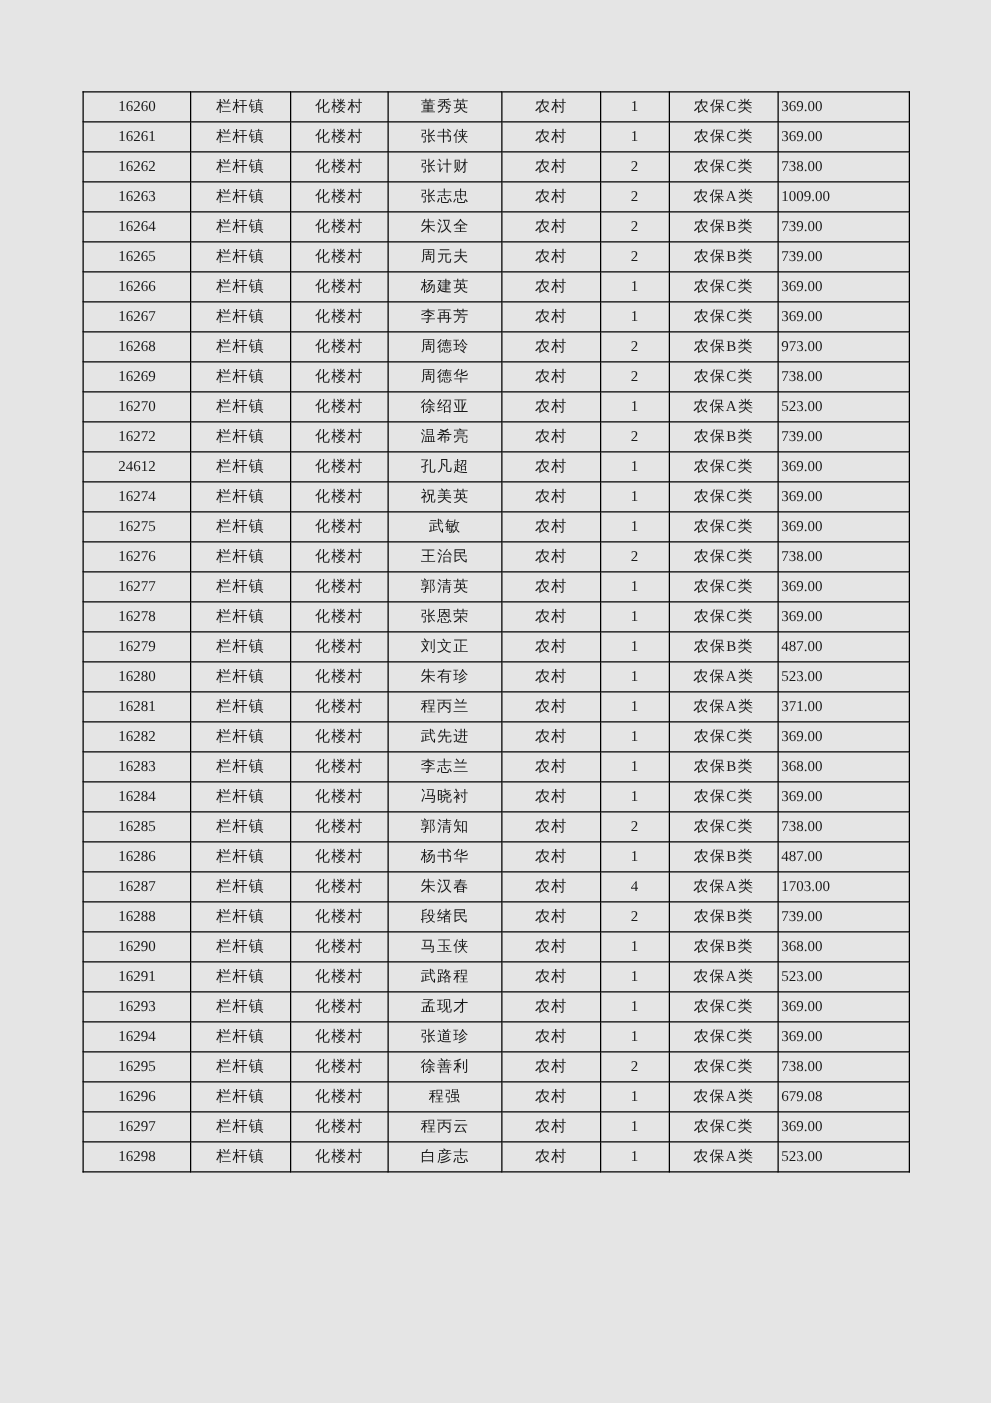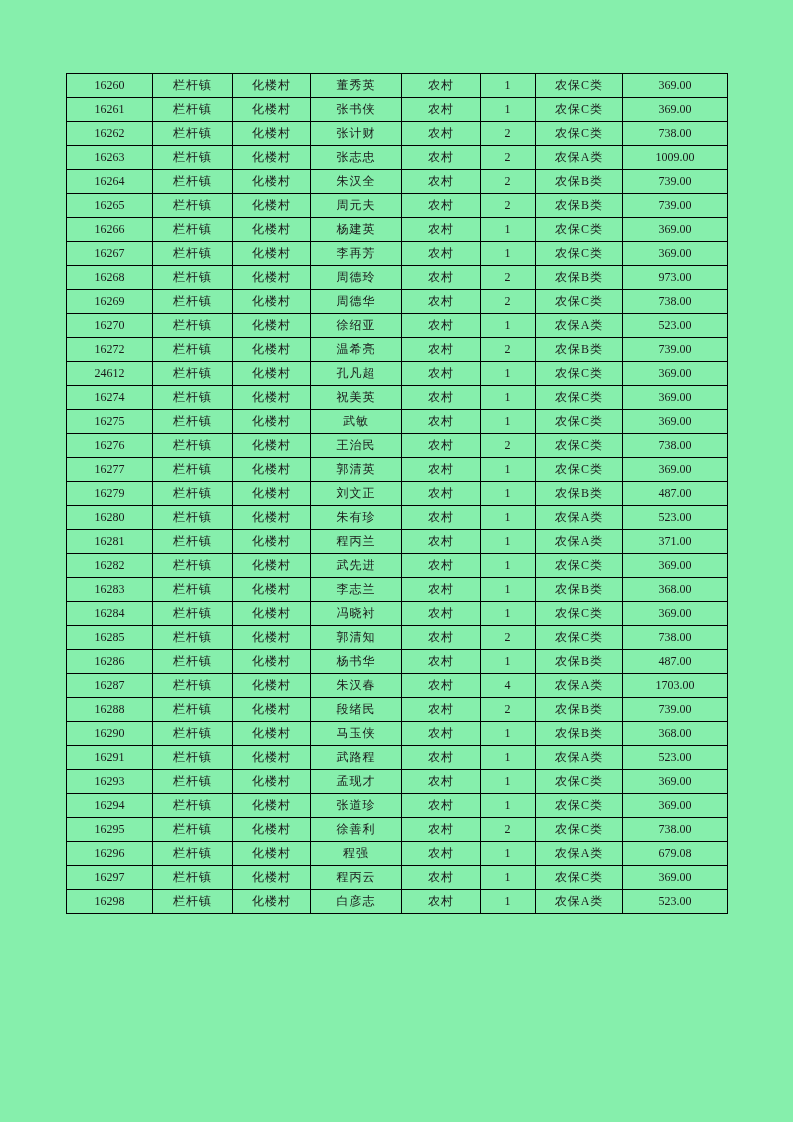--- a/index.html
+++ b/index.html
@@ -12,21 +12,21 @@
     height: 1122px;
     position: relative;
     font-family: "Liberation Serif", "DejaVu Serif", serif;
     color: #1a1a1a;
   }
   .page {
     position: absolute;
     left: 0; top: 0;
     width: 793px;
     height: 1122px;
-    background: #86efac;
+    background: #e5e5e5;
   }
   .table-wrap {
     position: absolute;
     left: 66px;
     top: 73px;
     width: 661px;
   }
   table {
     border-collapse: collapse;
     table-layout: fixed;
@@ -37,21 +37,21 @@
     height: 23px;
     font-size: 12px;
     text-align: center;
     vertical-align: middle;
     padding: 0 2px;
     overflow: hidden;
     white-space: nowrap;
     letter-spacing: 1px;
   }
   td.col-7 {
-    text-align: center;
+    text-align: left;
     letter-spacing: 0;
   }
   td.col-0 {
     letter-spacing: 0;
   }
 </style>
 </head>
 <body>
 
 <div class="page">
@@ -232,20 +232,30 @@
             <td class="col-0">16277</td>
             <td class="col-1">栏杆镇</td>
             <td class="col-2">化楼村</td>
             <td class="col-3">郭清英</td>
             <td class="col-4">农村</td>
             <td class="col-5">1</td>
             <td class="col-6">农保C类</td>
             <td class="col-7">369.00</td>
           </tr>
           <tr>
+            <td class="col-0">16278</td>
+            <td class="col-1">栏杆镇</td>
+            <td class="col-2">化楼村</td>
+            <td class="col-3">张恩荣</td>
+            <td class="col-4">农村</td>
+            <td class="col-5">1</td>
+            <td class="col-6">农保C类</td>
+            <td class="col-7">369.00</td>
+          </tr>
+          <tr>
             <td class="col-0">16279</td>
             <td class="col-1">栏杆镇</td>
             <td class="col-2">化楼村</td>
             <td class="col-3">刘文正</td>
             <td class="col-4">农村</td>
             <td class="col-5">1</td>
             <td class="col-6">农保B类</td>
             <td class="col-7">487.00</td>
           </tr>
           <tr>

